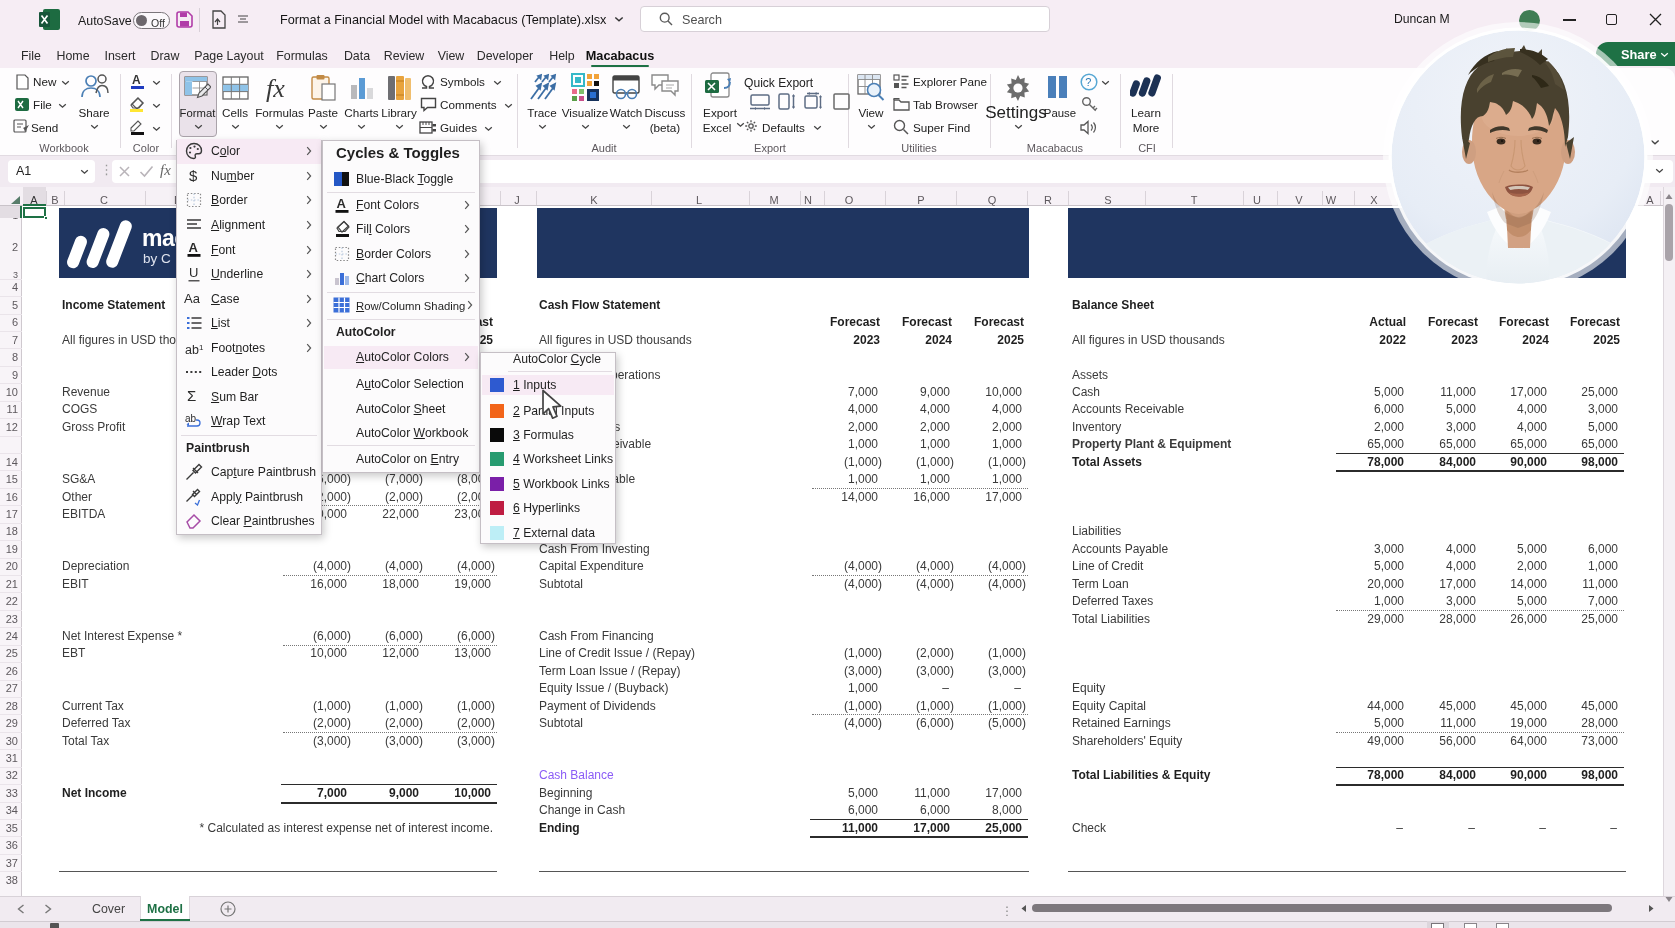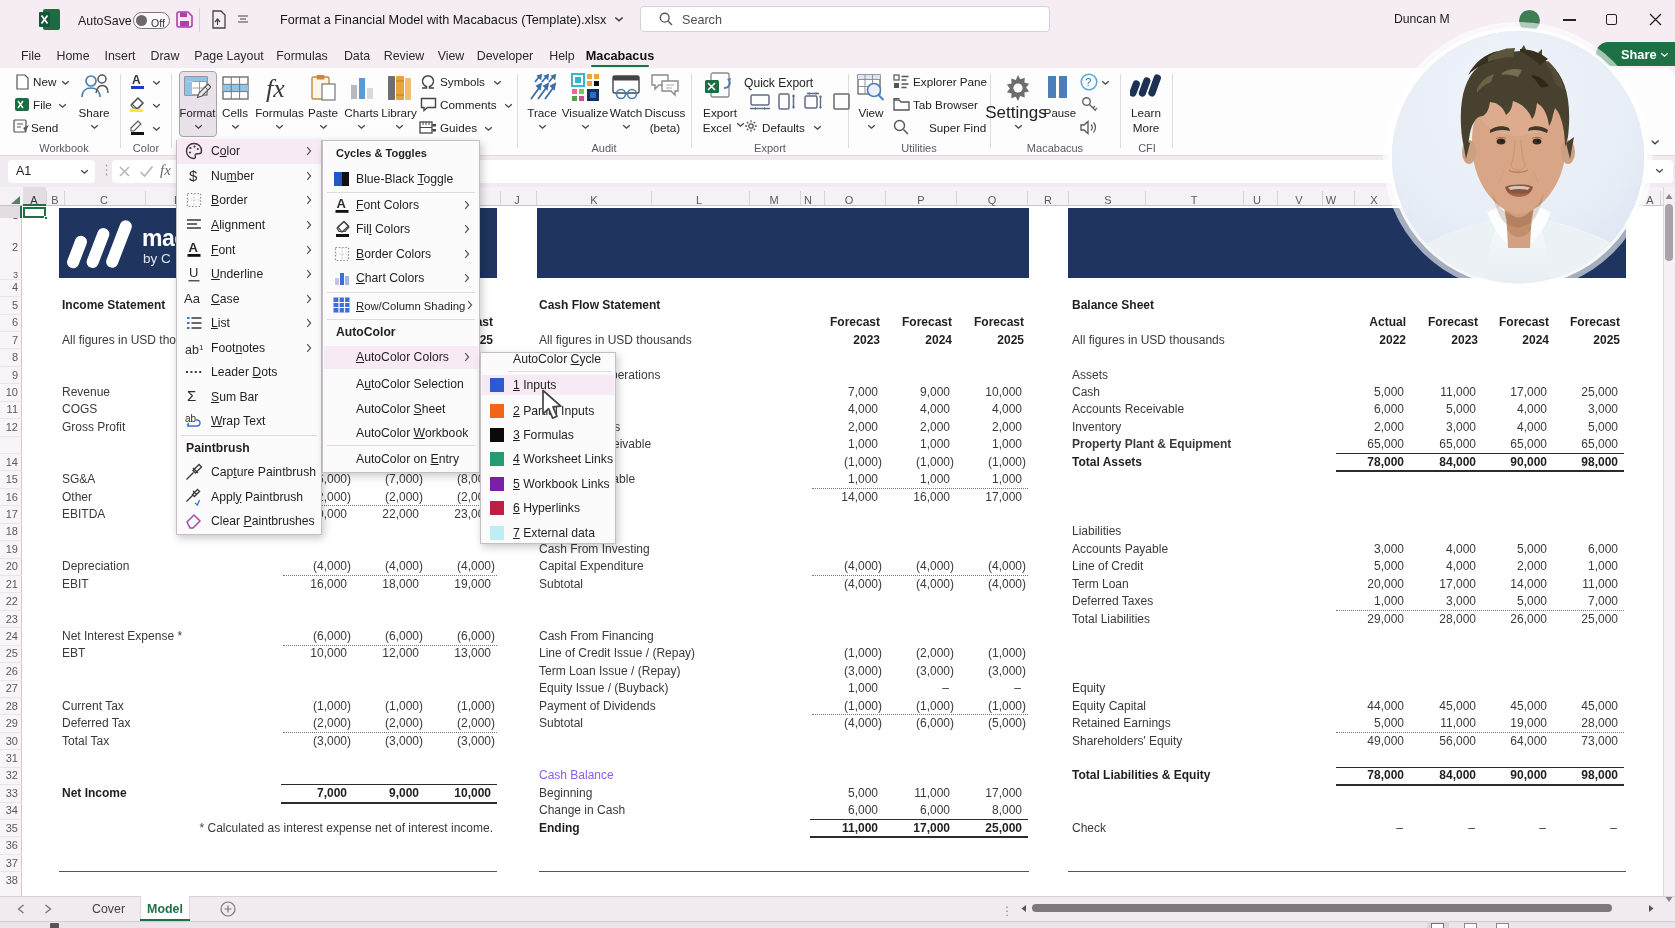--- a/index.html
+++ b/index.html
@@ -330,21 +330,21 @@
 <div class="t" style="left:913.0px;top:73.0px;font-size:11.7px;color:#222;">Explorer Pane</div>
 <svg class="ab" style="left:893px;top:97px" width="17" height="14" viewBox="0 0 17 14">
 <path d="M1 3h5l2 2h8v8H1z" fill="none" stroke="#555" stroke-width="1.3"></path>
 <path d="M1 3V1.5h5.5" stroke="#555" stroke-width="1.2" fill="none"></path>
 </svg>
 <div class="t" style="left:913.0px;top:96.0px;font-size:11.7px;color:#222;">Tab Browser</div>
 <svg class="ab" style="left:893px;top:119px" width="16" height="16" viewBox="0 0 16 16">
 <circle cx="6.5" cy="6.5" r="5" fill="none" stroke="#555" stroke-width="1.4"></circle>
 <path d="M10.5 10.5l4.5 4.5" stroke="#555" stroke-width="1.5"></path>
 </svg>
-<div class="t" style="left:913.0px;top:118.5px;font-size:11.7px;color:#222;margin-left:16px;">Super Find</div>
+<div class="t" style="left:913.0px;top:118.5px;font-size:11.7px;color:#222;">Super Find</div>
 <div class="t" style="left:919px;top:139px;transform:translateX(-50%);font-size:11px;color:#5d585d">Utilities</div>
 <svg class="ab" style="left:1004px;top:74px" width="28" height="28" viewBox="0 0 28 28">
 <path d="M14 1l2.2 4.2 4.6-1.4-.4 4.8 4.7 1.2-3 3.8 3 3.8-4.7 1.2.4 4.8-4.6-1.4L14 27l-2.2-4.2-4.6 1.4.4-4.8-4.7-1.2 3-3.8-3-3.8 4.7-1.2-.4-4.8 4.6 1.4z" fill="#6d6d6d"></path>
 <circle cx="14" cy="14" r="4.6" fill="#fefdfe"></circle>
 </svg>
 <div class="t" style="left:1016px;top:104px;transform:translateX(-50%);font-size:17px;color:#222">Settings</div>
 <svg class="ab" style="left:1013.5px;top:123.5px" width="9" height="6" viewBox="0 0 9 6">
     <path d="M1.2 1.2L4.5 4.2 7.8 1.2" stroke="#444" stroke-width="1.3" fill="none"></path>
   </svg>
 <div class="ab" style="left:1048.0px;top:76.0px;width:7.5px;height:22.0px;background:#4a7fba;"></div>
@@ -919,21 +919,21 @@
 <svg class="ab" style="left:185px;top:487.5px" width="18" height="18" viewBox="0 0 18 18">
 <path d="M1.5 13.5l7-7M8 3l4 4M12.5 1.5l2 2-5 5-2-2z" stroke="#3a3a3a" stroke-width="1.4" fill="none"></path>
 <path d="M10 15l2.5 2 2-5" stroke="#3b6fd8" stroke-width="1.3" fill="none"></path>
   </svg>
 <div class="t" style="left:211px;top:487.5px;font-size:12.2px;color:#1f1f1f">Appl<u>y</u> Paintbrush</div>
 <svg class="ab" style="left:185px;top:513.0px" width="18" height="16" viewBox="0 0 18 16">
 <path d="M2 9l7-7 6 6-7 7H5z" fill="none" stroke="#a64ca6" stroke-width="1.5"></path>
   </svg>
 <div class="t" style="left:211px;top:512.0px;font-size:12.2px;color:#1f1f1f">Clear <u>P</u>aintbrushes</div>
 <div class="ab" style="left:322.0px;top:140.0px;width:158.0px;height:332.5px;background:#fcfbfc;border:1px solid #c5bfc5;box-shadow:2px 3px 8px rgba(0,0,0,0.22);"></div>
-<div class="t" style="left:336px;top:143.5px;font-size:11px;color:#1f1f1f;font-weight:700">Cycles &amp; Toggles</div>
+<div class="t" style="left:336px;top:143.5px;font-size:15px;color:#1f1f1f;font-weight:700">Cycles &amp; Toggles</div>
 <svg class="ab" style="left:334px;top:172px" width="15" height="14" viewBox="0 0 15 14">
 <rect x="0" y="0" width="8" height="14" fill="#2457c5"></rect>
     <rect x="8" y="0" width="7" height="14" fill="#111"></rect>
   </svg>
 <div class="t" style="left:356px;top:170px;font-size:12.2px;color:#1f1f1f">Blue-Black <u>T</u>oggle</div>
 <div class="ab" style="left:327.0px;top:192.3px;width:148.0px;height:0.0px;border-top:1px solid #e2dce2;"></div>
 <svg class="ab" style="left:334px;top:195.9px" width="16" height="18" viewBox="0 0 16 18">
 <text x="2.5" y="12" font-size="13" font-weight="bold" fill="#2b2b2b" font-family="Liberation Sans">A</text>
 <rect x="1.5" y="14" width="13" height="2.8" fill="#111"></rect>
   </svg>

